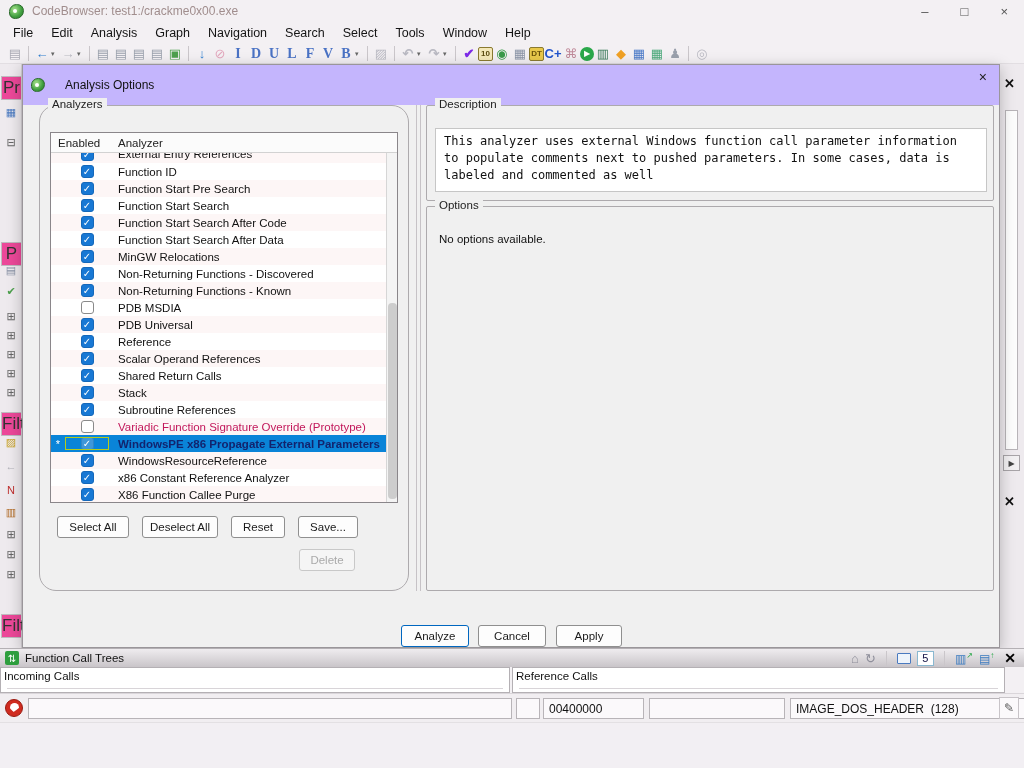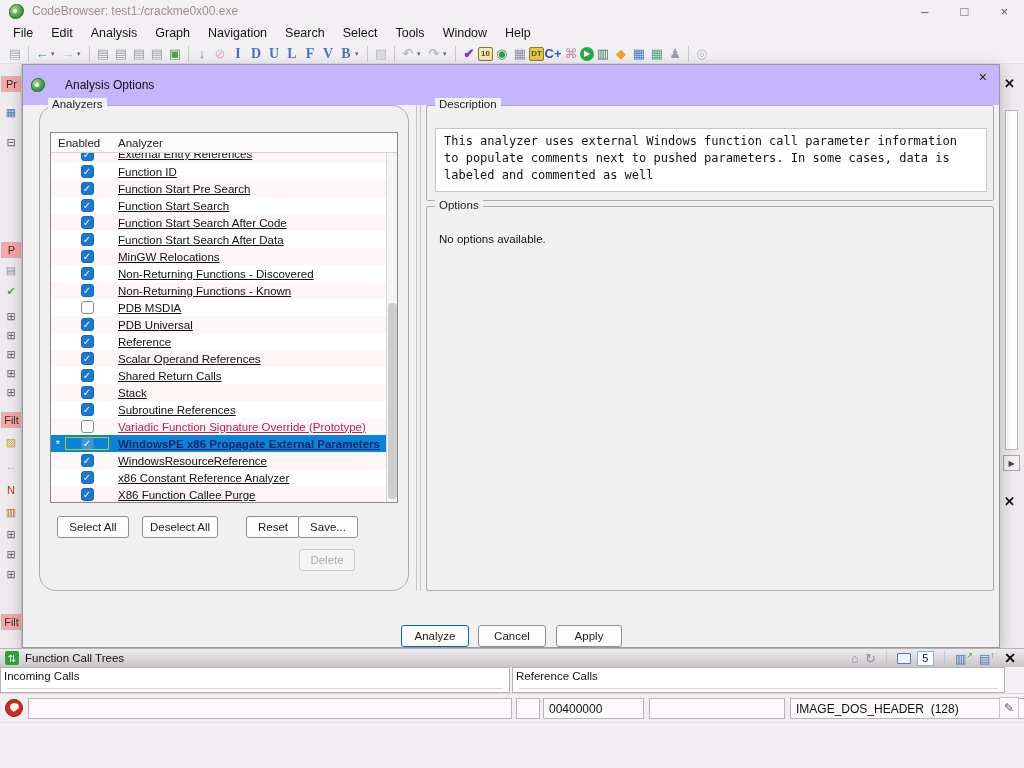--- a/index.html
+++ b/index.html
@@ -23,21 +23,21 @@
   .tb-ico.serif { font-family:"Liberation Serif",serif; font-weight:bold; font-size:14px; }
   .tb-ico.bold { font-weight:bold; }
   .tb-sep { width:1px; height:15px; background:#cac6ca; margin:0 4px; flex:none; }
   .tb-caret { font-size:7px; color:#666; width:8px; flex:none; }
   .tb-chip { width:15px; height:14px; border:1px solid #8a7a30; border-radius:2px; font-size:8px; font-weight:bold; display:inline-flex; align-items:center; justify-content:center; flex:none; }
   .tb-circle { width:14px; height:14px; border-radius:50%; display:inline-flex; align-items:center; justify-content:center; font-size:8px; flex:none; }
 
   
   #left-strip { left:0; top:64px; width:22px; height:584px; background:#eeeaee; border-right:1px solid #d5d1d5; }
   .ls-item { position:absolute; left:1px; width:20px; text-align:center; font-size:11px; color:#333; }
-  .ls-tab { background:#fca5a5; border:1px solid #bfbbbf; border-right:none; font-size:11px; padding:1px 0; }
+  .ls-tab { background:#ec4899; border:1px solid #bfbbbf; border-right:none; font-size:17px; padding:1px 0; }
 
   
   #right-strip { left:1000px; top:64px; width:24px; height:584px; background:#eeeaee; }
   .rs-x { position:absolute; left:4px; font-size:13px; font-weight:bold; color:#111; }
   #rs-track { position:absolute; left:5px; top:46px; width:13px; height:340px; background:#fdfdfd; border:1px solid #b8b4b8; }
   #rs-right-btn { position:absolute; left:3px; top:391px; width:17px; height:16px; background:#f2f0f2; border:1px solid #a8a4a8; font-size:8px; color:#444; display:flex; align-items:center; justify-content:center; }
 
   
   #dialog { left:22px; top:64px; width:978px; height:584px; background:#f0f0f0; border:1px solid #9a969a; box-shadow:0 4px 14px rgba(0,0,0,.25); }
   #dlg-title { position:absolute; left:0; top:0; width:100%; height:40px; background:#c4b5fd; display:flex; align-items:center;gap:12px; }
@@ -54,21 +54,21 @@
   #col-analyzer { padding-left:9px; }
   #analyzer-rows { position:relative; height:349px; overflow:hidden; width:335px; }
   .a-row { height:17px; display:flex; align-items:center; font-size:11.5px; color:#111; background:#fff; }
   .a-row.alt { background:#fdf6f6; }
   .a-row.partial { height:10px; overflow:hidden; }
   .a-row.partial > * { margin-top:-8px; }
   .mark { width:14px; text-align:center; font-size:11px; }
   .cbcell { width:44px; display:flex; justify-content:center; }
   .cb { width:13px; height:13px; border-radius:3px; border:1px solid #8a8a8a; background:#fff; font-size:10px; line-height:11px; text-align:center; color:#fff; }
   .cb.on { background:#1878d4; border-color:#1568ba; }
-  .aname { padding-left:9px; white-space:nowrap;text-decoration:underline; }
+  .aname { padding-left:9px; white-space:nowrap; }
   .aname.red { color:#c2185b; }
   .a-row.sel { background:#0a84d8; }
   .a-row.sel .aname { color:#12246e; font-weight:bold; }
   .a-row.sel .mark { color:#fff; }
   .a-row.sel .cbcell { outline:1px solid #b5cc18; outline-offset:-1px; }
   .a-row.sel .cb.on { background:#3f97d9; border-color:#2f87c9; }
   #alist-scroll { position:absolute; right:0; top:20px; width:11px; height:349px; background:#f4f4f4; border-left:1px solid #d6d6d6; }
   #alist-thumb { position:absolute; left:1px; top:150px; width:9px; height:196px; background:#cdcdcd; border-radius:4px; }
 
   .btn { position:absolute; height:22px; background:#fdfdfd; border:1px solid #8f8f8f; border-radius:3px; font-size:11.5px; color:#1a1a1a; display:flex; align-items:center; justify-content:center; font-family:"Liberation Sans",sans-serif; }
@@ -380,21 +380,21 @@
               <span class="aname">X86 Function Callee Purge</span>
             </div>
           </div>
         <div id="alist-scroll">
           <div id="alist-thumb"></div>
         </div>
       </div>
 
       <div class="btn" style="left:17px; top:410px; width:72px;">Select All</div>
       <div class="btn" style="left:102px; top:410px; width:76px;">Deselect All</div>
-      <div class="btn" style="left:206px; top:410px; width:54px;">Reset</div>
+      <div class="btn" style="left:191px; top:410px; width:54px;">Reset</div>
       <div class="btn" style="left:258px; top:410px; width:60px;">Save...</div>
 
       <div class="btn disabled" style="left:259px; top:443px; width:56px;">Delete</div>
     </div>
 
     <div id="splitter-v"></div>
 
     <div class="groupbox" style="left:403px; top:40px; width:568px; height:96px;padding-left:26px;">
       <span class="legend">Description</span>
       <div id="desc-text">This analyzer uses external Windows function call parameter information to populate comments next to pushed parameters. In some cases, data is labeled and commented as well</div>

